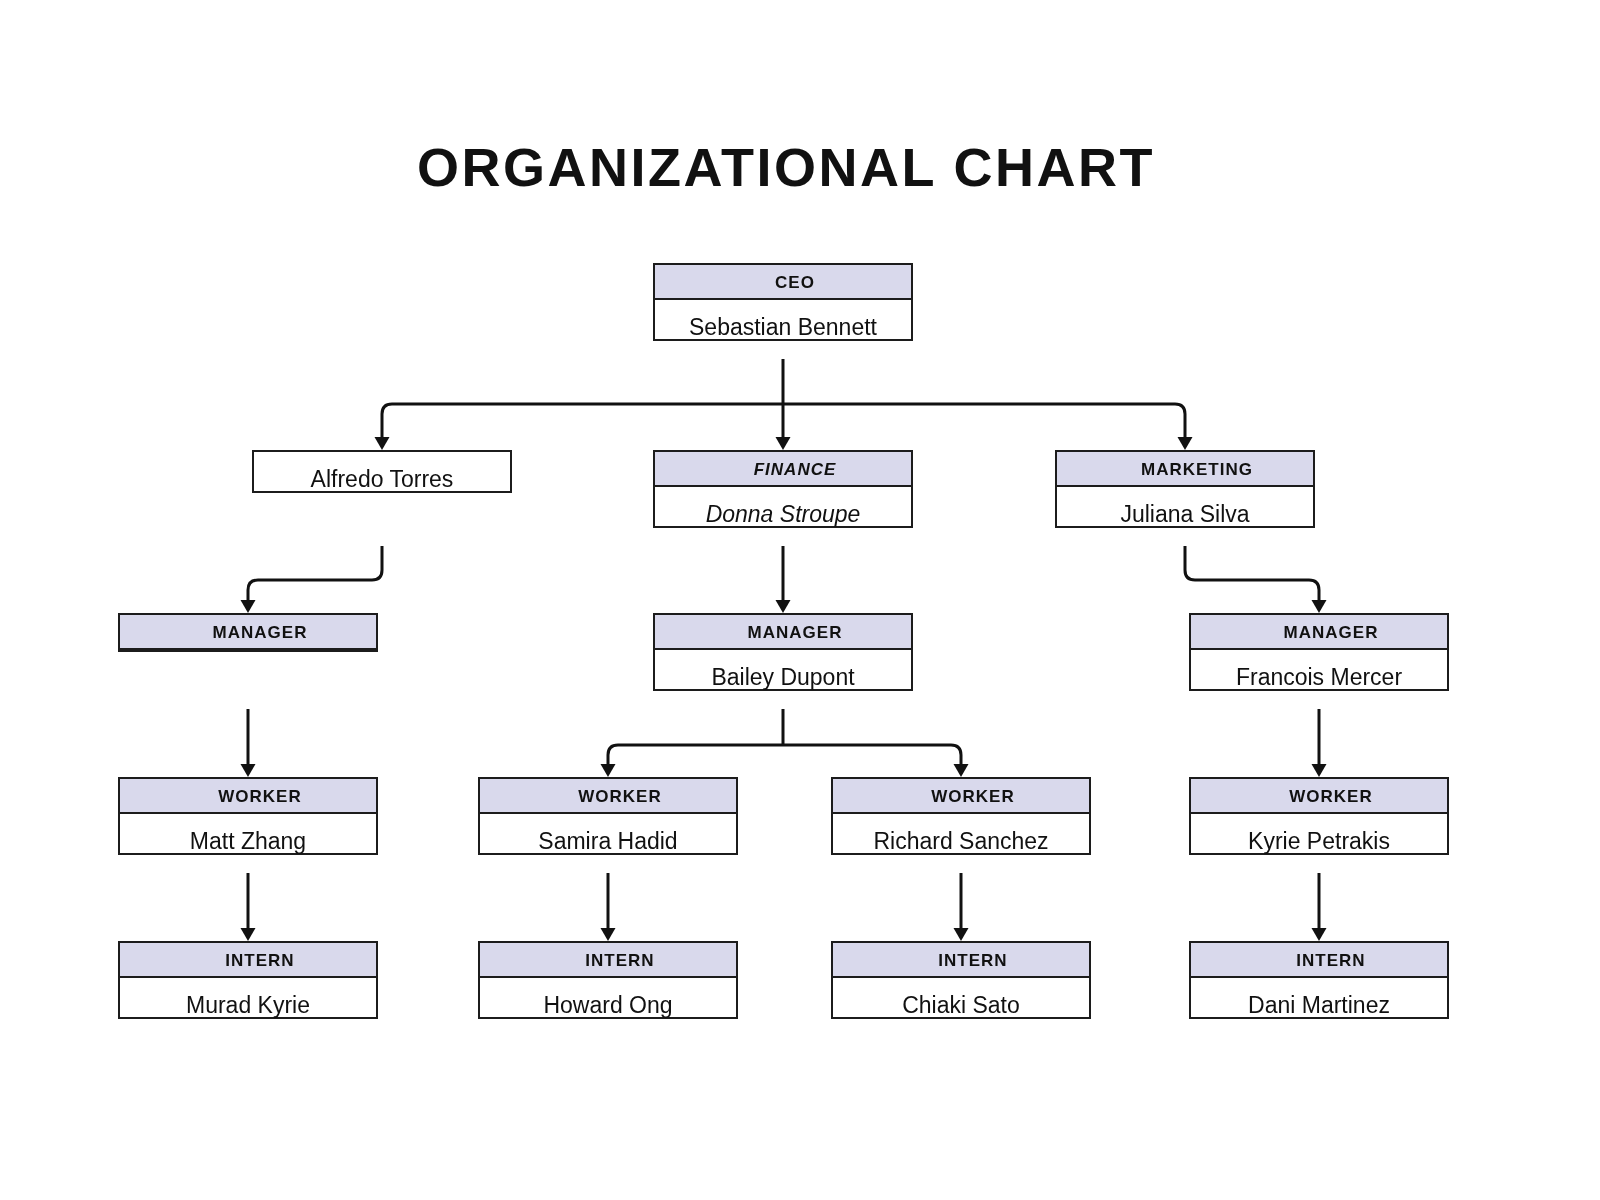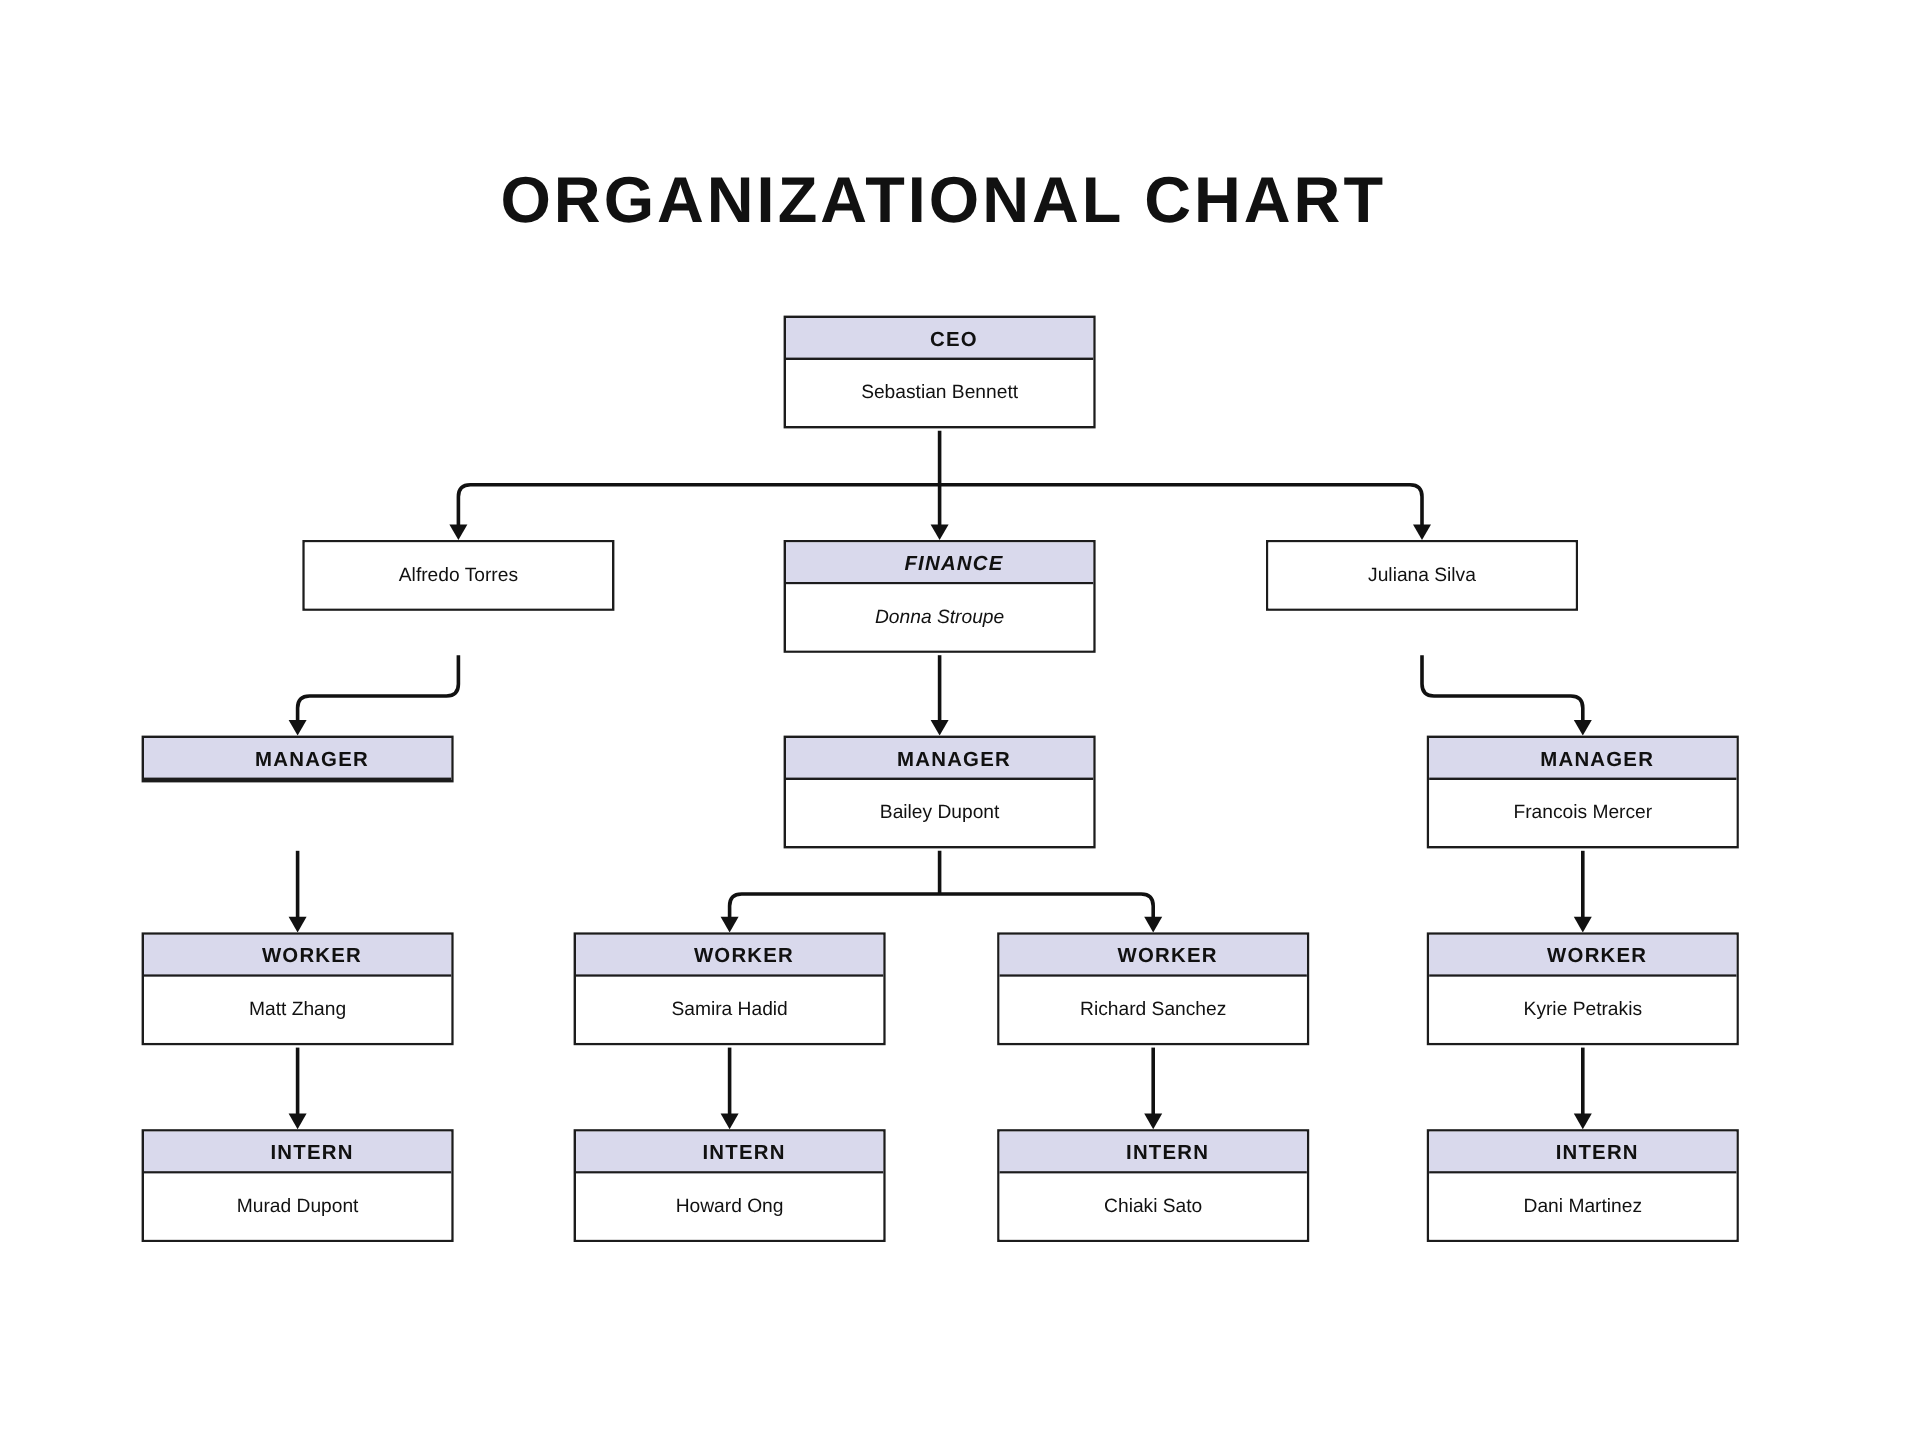--- a/index.html
+++ b/index.html
@@ -58,23 +58,23 @@
     height: 35px;
     line-height: 35px;
     background: var(--header-bg);
     border-bottom: 2px solid var(--box-border);
     font-size: 17px;
     font-weight: 800;
     letter-spacing: 1px;
     padding-left: 24px;
   }
   .org-box .person {
-    height: 55px;
+    height: 39px;
     line-height: 55px;
-    font-size: 16px;
+    font-size: 23px;
     font-weight: 400;
     background: #ffffff;
     white-space: nowrap;
   }
   
   .pos-ceo              { left: 653px;  top: 263px; }
   .pos-director         { left: 252px;  top: 450px; }
   .pos-finance          { left: 653px;  top: 450px; font-style: italic; }
   .pos-marketing        { left: 1055px; top: 450px; }
   .pos-director-manager { left: 118px;  top: 613px; }
@@ -142,20 +142,21 @@
   </div>
 
   <div class="org-box pos-director">
     <div class="person">Alfredo Torres</div>
   </div>
   <div class="org-box pos-finance">
     <div class="role">FINANCE</div>
     <div class="person">Donna Stroupe</div>
   </div>
   <div class="org-box pos-marketing">
+    <div class="role">MARKETING</div>
     <div class="person">Juliana Silva</div>
   </div>
 
   <div class="org-box pos-director-manager">
     <div class="role">MANAGER</div>
   </div>
   <div class="org-box pos-finance-manager">
     <div class="role">MANAGER</div>
     <div class="person">Bailey Dupont</div>
   </div>
@@ -176,21 +177,21 @@
     <div class="role">WORKER</div>
     <div class="person">Richard Sanchez</div>
   </div>
   <div class="org-box pos-marketing-worker">
     <div class="role">WORKER</div>
     <div class="person">Kyrie Petrakis</div>
   </div>
 
   <div class="org-box pos-director-intern">
     <div class="role">INTERN</div>
-    <div class="person">Murad Dupont</div>
+    <div class="person">Murad Kyrie</div>
   </div>
   <div class="org-box pos-finance-intern-1">
     <div class="role">INTERN</div>
     <div class="person">Howard Ong</div>
   </div>
   <div class="org-box pos-finance-intern-2">
     <div class="role">INTERN</div>
     <div class="person">Chiaki Sato</div>
   </div>
   <div class="org-box pos-marketing-intern">

